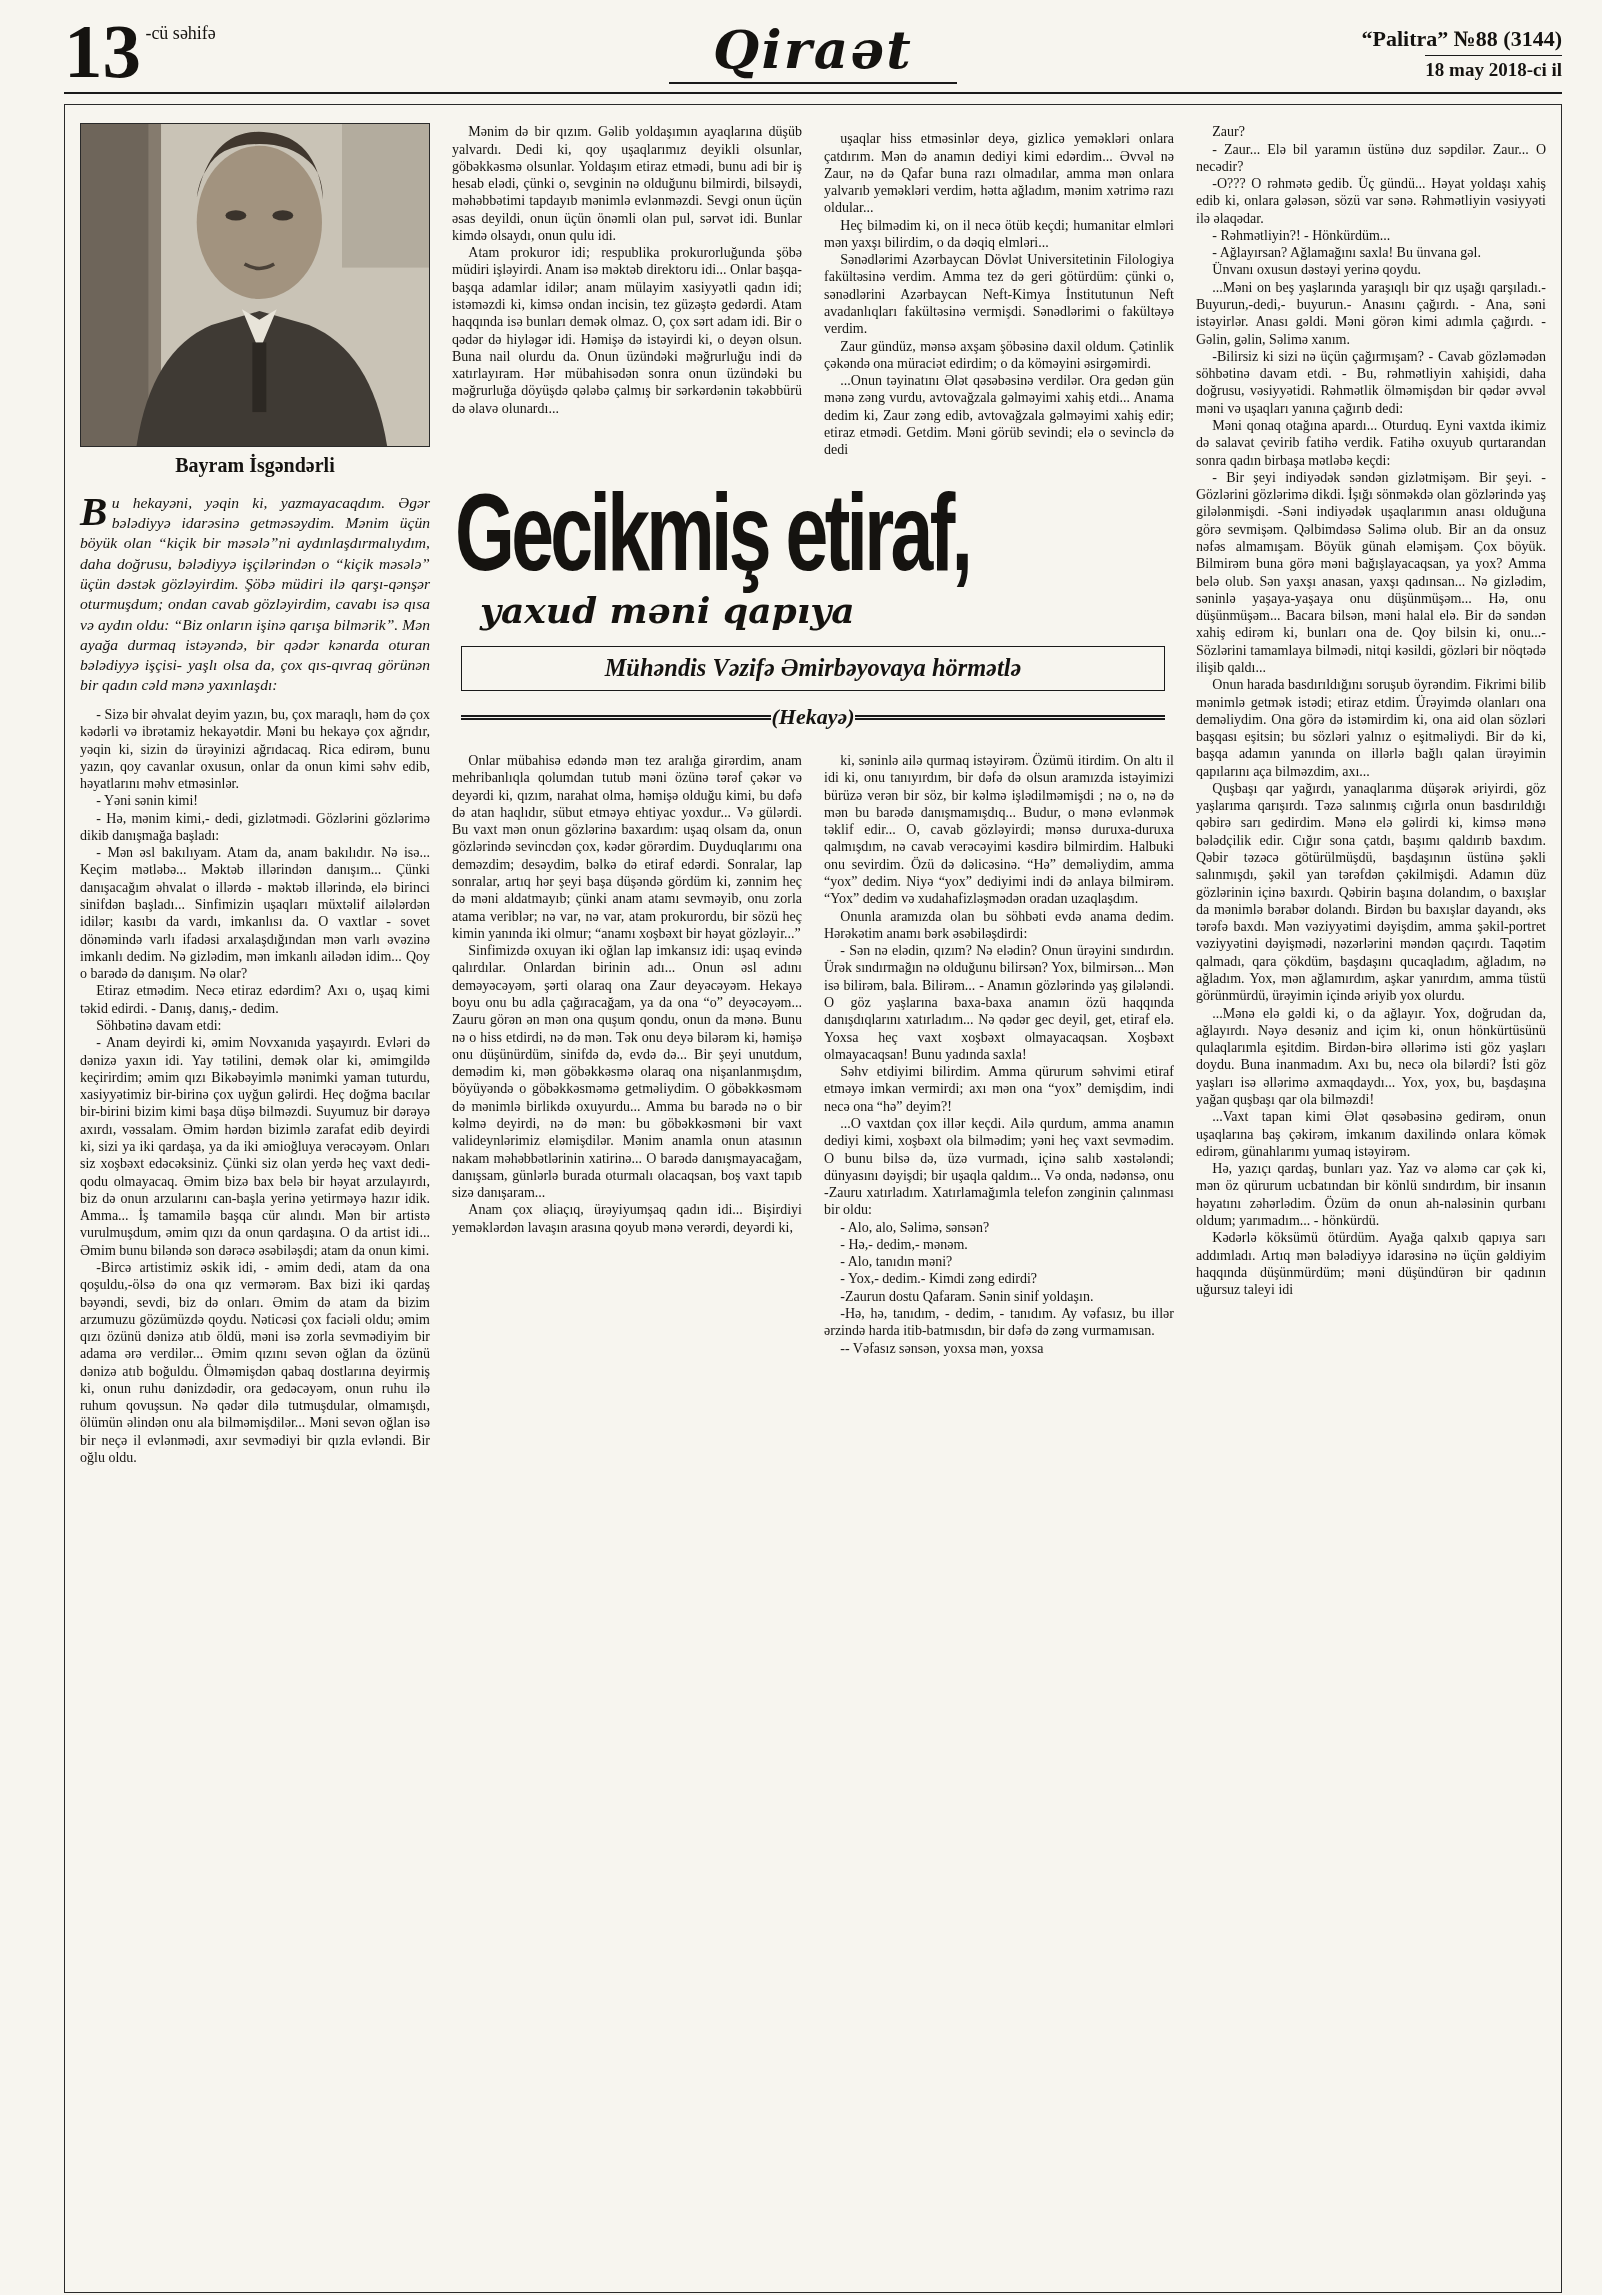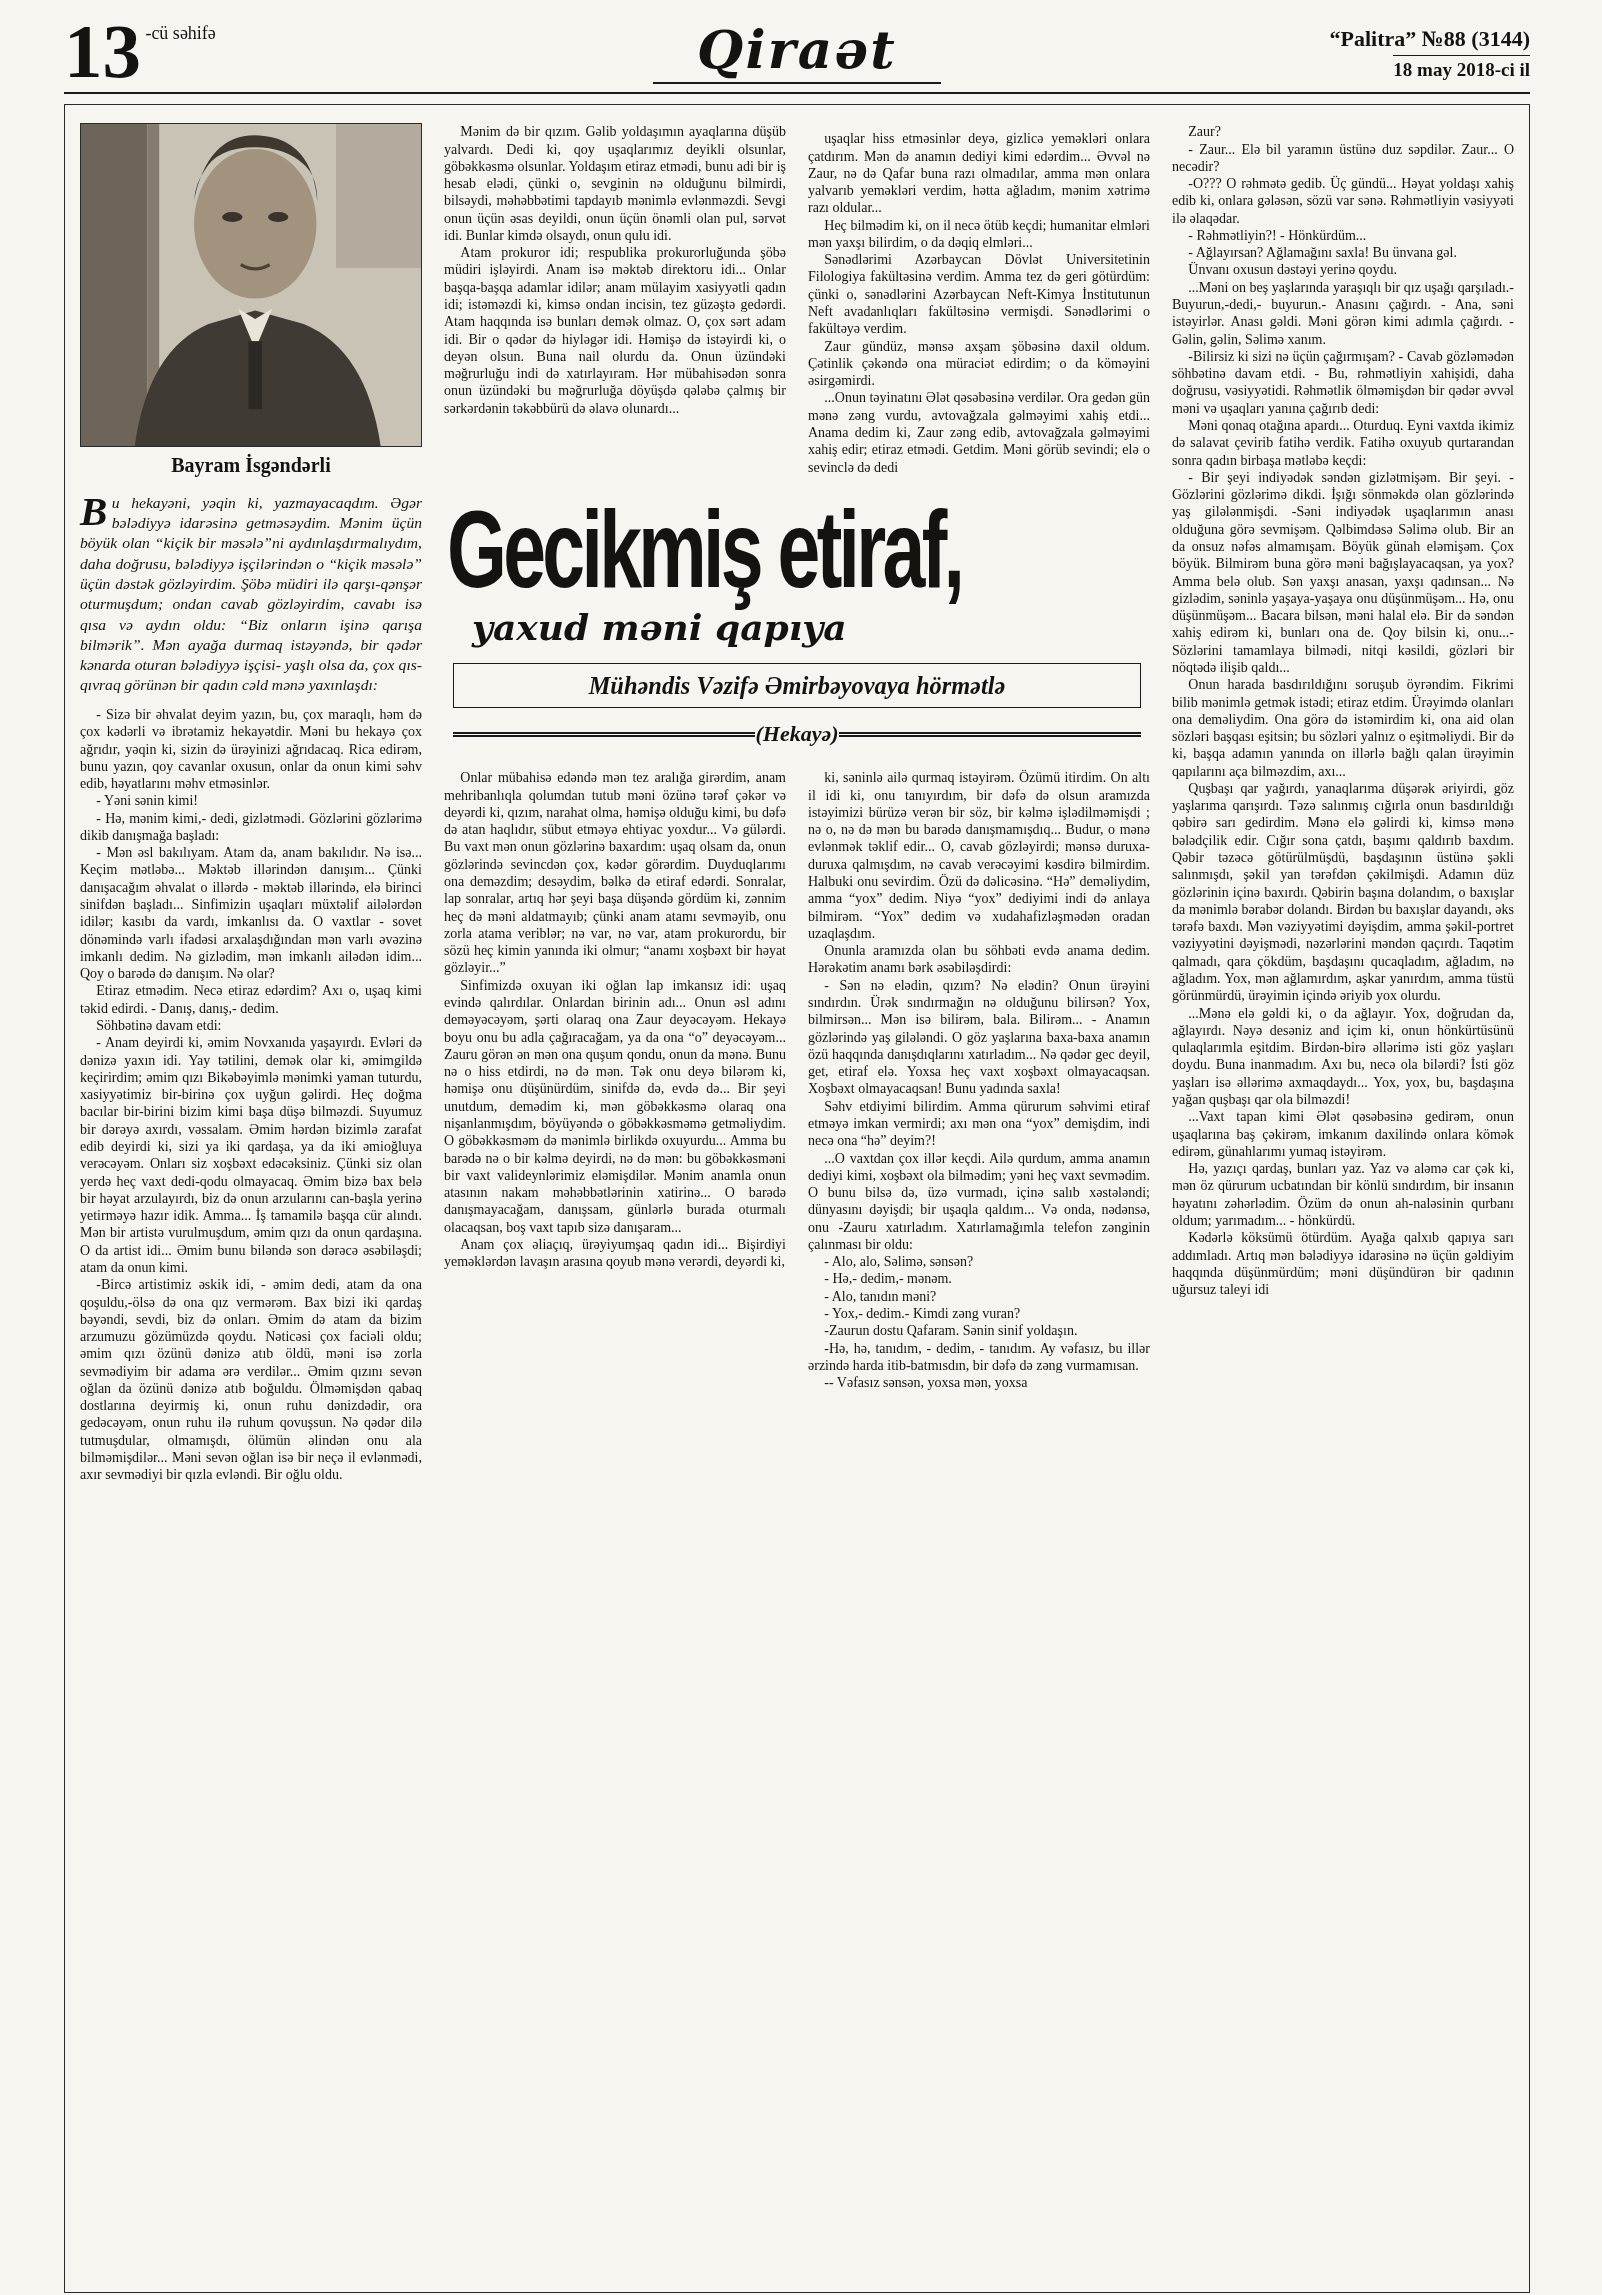--- a/index.html
+++ b/index.html
@@ -1,21 +1,21 @@
 <!DOCTYPE html>
 <html lang="az" style="font-size:12px"><head>
 <meta charset="utf-8">
 <style>
   * { box-sizing: border-box; }
   html,body { margin:0; padding:0; background:#e9e7e1; }
   .sheet {
     width:1602px; height:2295px; overflow:hidden;
     margin:0 auto; background:#f7f5ef; color:#151310;
     font-family:"Liberation Serif", serif;
-    padding:19px 72px 22px 64px; position:relative;
+    padding:19px 40px 22px 64px; position:relative;
   }
   
   .masthead {
     display:grid; grid-template-columns:318px 1fr 318px;
     align-items:end; border-bottom:2.2px solid #1a1a1a; padding-bottom:7.4px;
   }
   .pagenum-wrap { display:flex; align-items:flex-start; }
   .page-num { font-size:77px; line-height:0.85; font-weight:bold; }
   .page-num-label { font-size:18px; margin:4.4px 0 0 4.4px; }
   .masthead-center { text-align:center; }
@@ -159,21 +159,21 @@
 
     <div class="col3bot coltext">
         <p class="para">ki, səninlə ailə qurmaq istəyirəm. Özümü itirdim. On altı il idi ki, onu tanıyırdım, bir dəfə də olsun aramızda istəyimizi bürüzə verən bir söz, bir kəlmə işlədilməmişdi ; nə o, nə də mən bu barədə danışmamışdıq... Budur, o mənə evlənmək təklif edir... O, cavab gözləyirdi; mənsə duruxa-duruxa qalmışdım, nə cavab verəcəyimi kəsdirə bilmirdim. Halbuki onu sevirdim. Özü də dəlicəsinə. “Hə” deməliydim, amma “yox” dedim. Niyə “yox” dediyimi indi də anlaya bilmirəm. “Yox” dedim və xudahafizləşmədən oradan uzaqlaşdım.</p>
         <p class="para">Onunla aramızda olan bu söhbəti evdə anama dedim. Hərəkətim anamı bərk əsəbiləşdirdi:</p>
         <p class="para">- Sən nə elədin, qızım? Nə elədin? Onun ürəyini sındırdın. Ürək sındırmağın nə olduğunu bilirsən? Yox, bilmirsən... Mən isə bilirəm, bala. Bilirəm... - Anamın gözlərində yaş gilələndi. O göz yaşlarına baxa-baxa anamın özü haqqında danışdıqlarını xatırladım... Nə qədər gec deyil, get, etiraf elə. Yoxsa heç vaxt xoşbəxt olmayacaqsan. Xoşbəxt olmayacaqsan! Bunu yadında saxla!</p>
         <p class="para">Səhv etdiyimi bilirdim. Amma qürurum səhvimi etiraf etməyə imkan vermirdi; axı mən ona “yox” demişdim, indi necə ona “hə” deyim?!</p>
         <p class="para">...O vaxtdan çox illər keçdi. Ailə qurdum, amma anamın dediyi kimi, xoşbəxt ola bilmədim; yəni heç vaxt sevmədim. O bunu bilsə də, üzə vurmadı, içinə salıb xəstələndi; dünyasını dəyişdi; bir uşaqla qaldım... Və onda, nədənsə, onu -Zauru xatırladım. Xatırlamağımla telefon zənginin çalınması bir oldu:</p>
         <p class="para">- Alo, alo, Səlimə, sənsən?</p>
         <p class="para">- Hə,- dedim,- mənəm.</p>
         <p class="para">- Alo, tanıdın məni?</p>
-        <p class="para">- Yox,- dedim.- Kimdi zəng vuran?</p>
+        <p class="para">- Yox,- dedim.- Kimdi zəng edirdi?</p>
         <p class="para">-Zaurun dostu Qafaram. Sənin sinif yoldaşın.</p>
         <p class="para">-Hə, hə, tanıdım, - dedim, - tanıdım. Ay vəfasız, bu illər ərzində harda itib-batmısdın, bir dəfə də zəng vurmamısan.</p>
         <p class="para">-- Vəfasız sənsən, yoxsa mən, yoxsa</p>
       </div>
 
     <div class="col4 coltext">
         <p class="para">Zaur?</p>
         <p class="para">- Zaur... Elə bil yaramın üstünə duz səpdilər. Zaur... O necədir?</p>
         <p class="para">-O??? O rəhmətə gedib. Üç gündü... Həyat yoldaşı xahiş edib ki, onlara gələsən, sözü var sənə. Rəhmətliyin vəsiyyəti ilə əlaqədar.</p>
         <p class="para">- Rəhmətliyin?! - Hönkürdüm...</p>

